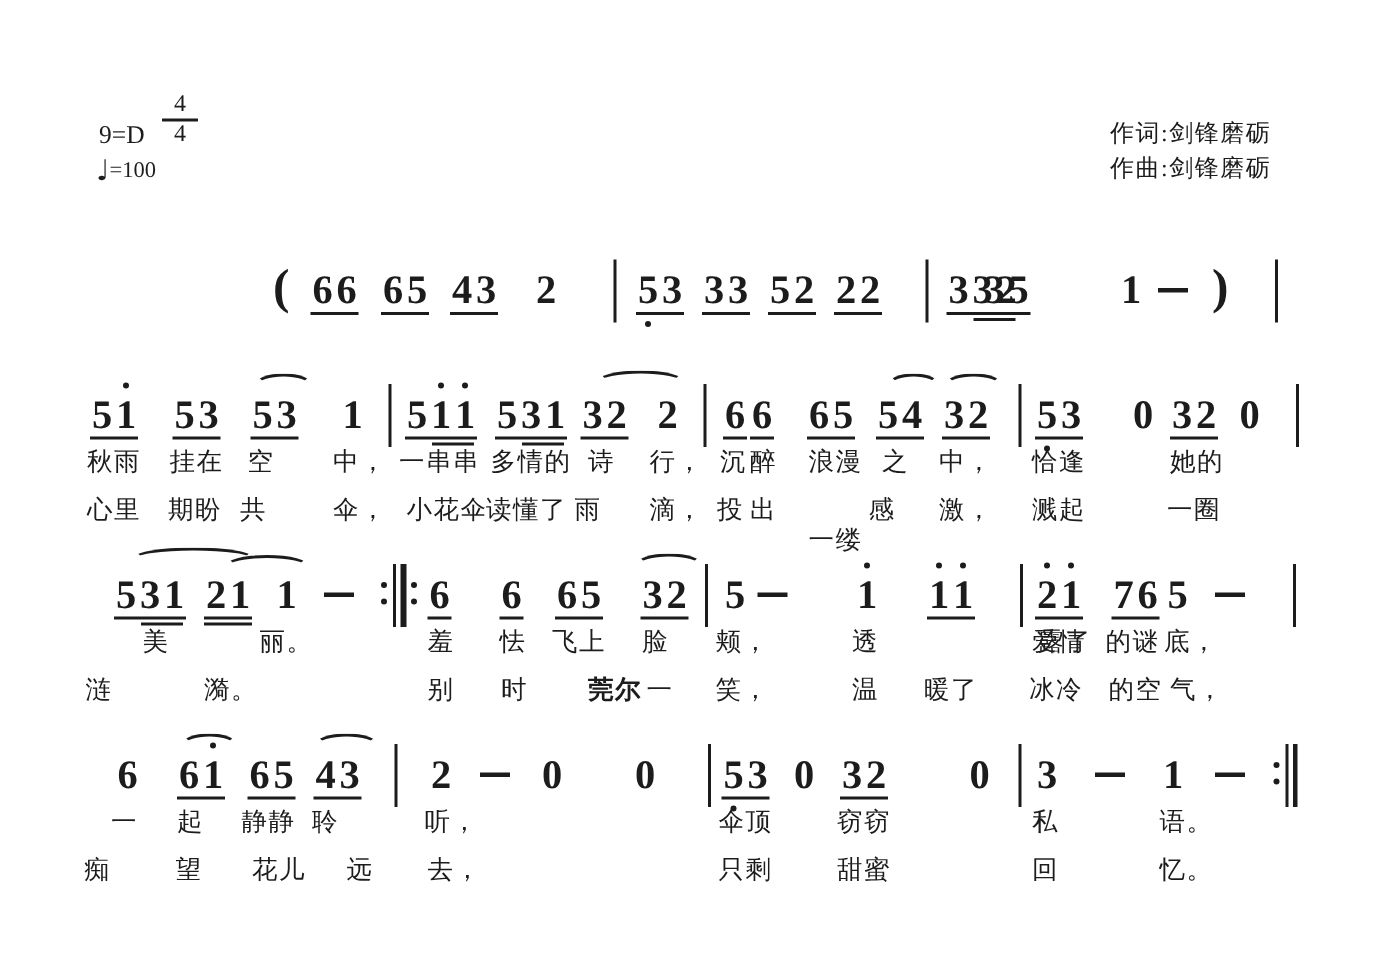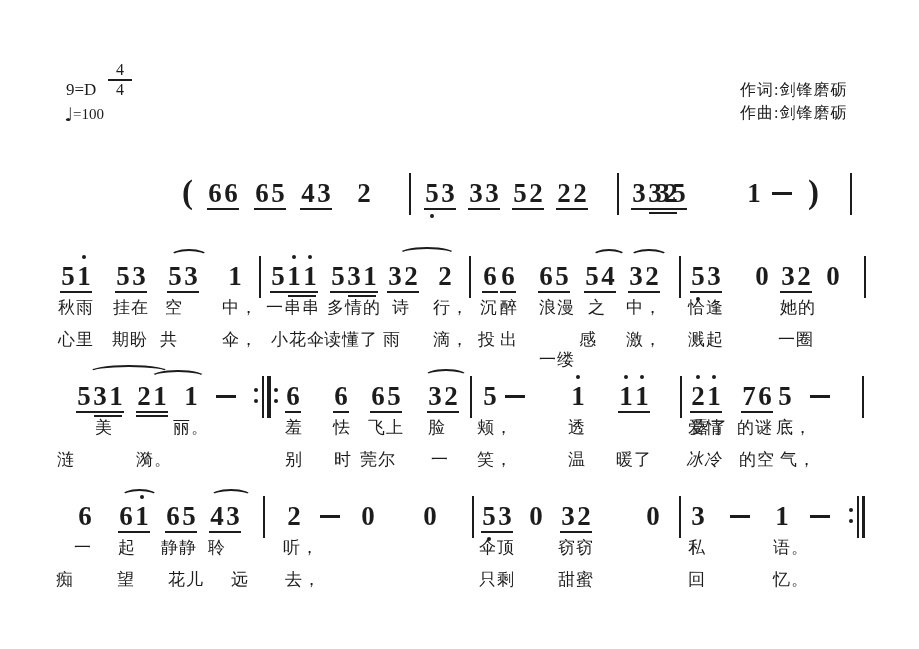--- a/index.html
+++ b/index.html
@@ -170,26 +170,26 @@
         <div class="lyr" style="left: 477px; top: 34px;">颊，</div>
         <div class="lyr" style="left: 568px; top: 34px;">透</div>
         <div class="lyr" style="left: 644px; top: 34px; margin-left: 48px;">露了</div>
         <div class="lyr" style="left: 688px; top: 34px;">爱情</div>
         <div class="lyr" style="left: 737px; top: 34px;">的谜</div>
         <div class="lyr" style="left: 776px; top: 34px;">底，</div>
         <div class="lyr" style="left: 57px; top: 66px;">涟</div>
         <div class="lyr" style="left: 136px; top: 66px;">漪。</div>
         <div class="lyr" style="left: 285px; top: 66px;">别</div>
         <div class="lyr" style="left: 334px; top: 66px;">时</div>
-        <div class="lyr" style="left: 360px; top: 66px;">莞尔</div>
+        <div class="lyr" style="left: 392px; top: 66px; font-weight: bold;">莞尔</div>
         <div class="lyr" style="left: 431px; top: 66px;">一</div>
         <div class="lyr" style="left: 477px; top: 66px;">笑，</div>
         <div class="lyr" style="left: 568px; top: 66px;">温</div>
         <div class="lyr" style="left: 616px; top: 66px;">暖了</div>
-        <div class="lyr" style="left: 686px; top: 66px; font-style: italic;">冰冷</div>
+        <div class="lyr" style="left: 686px; top: 66px;">冰冷</div>
         <div class="lyr" style="left: 739px; top: 66px;">的空</div>
         <div class="lyr" style="left: 780px; top: 66px;">气，</div>
       </div>
       <div class="sys" style="top: 502px;">
         <div class="note" style="left: 77px;"><span class="ch">6</span></div>
         <div class="note" style="left: 118px;"><span class="ch">6</span><span class="ch">1</span><div class="uline" style="left: 0px; top: 29px; width: 32px;"></div><div class="dothi" style="left: 22px; top: -7px;"></div></div>
         <div class="note" style="left: 165px;"><span class="ch">6</span><span class="ch">5</span><div class="uline" style="left: 0px; top: 29px; width: 32px;"></div></div>
         <div class="note" style="left: 209px;"><span class="ch">4</span><span class="ch">3</span><div class="uline" style="left: 0px; top: 29px; width: 32px;"></div></div>
         <div class="bar" style="left: 263px;"></div>
         <div class="note" style="left: 286px;"><span class="ch">2</span></div>

